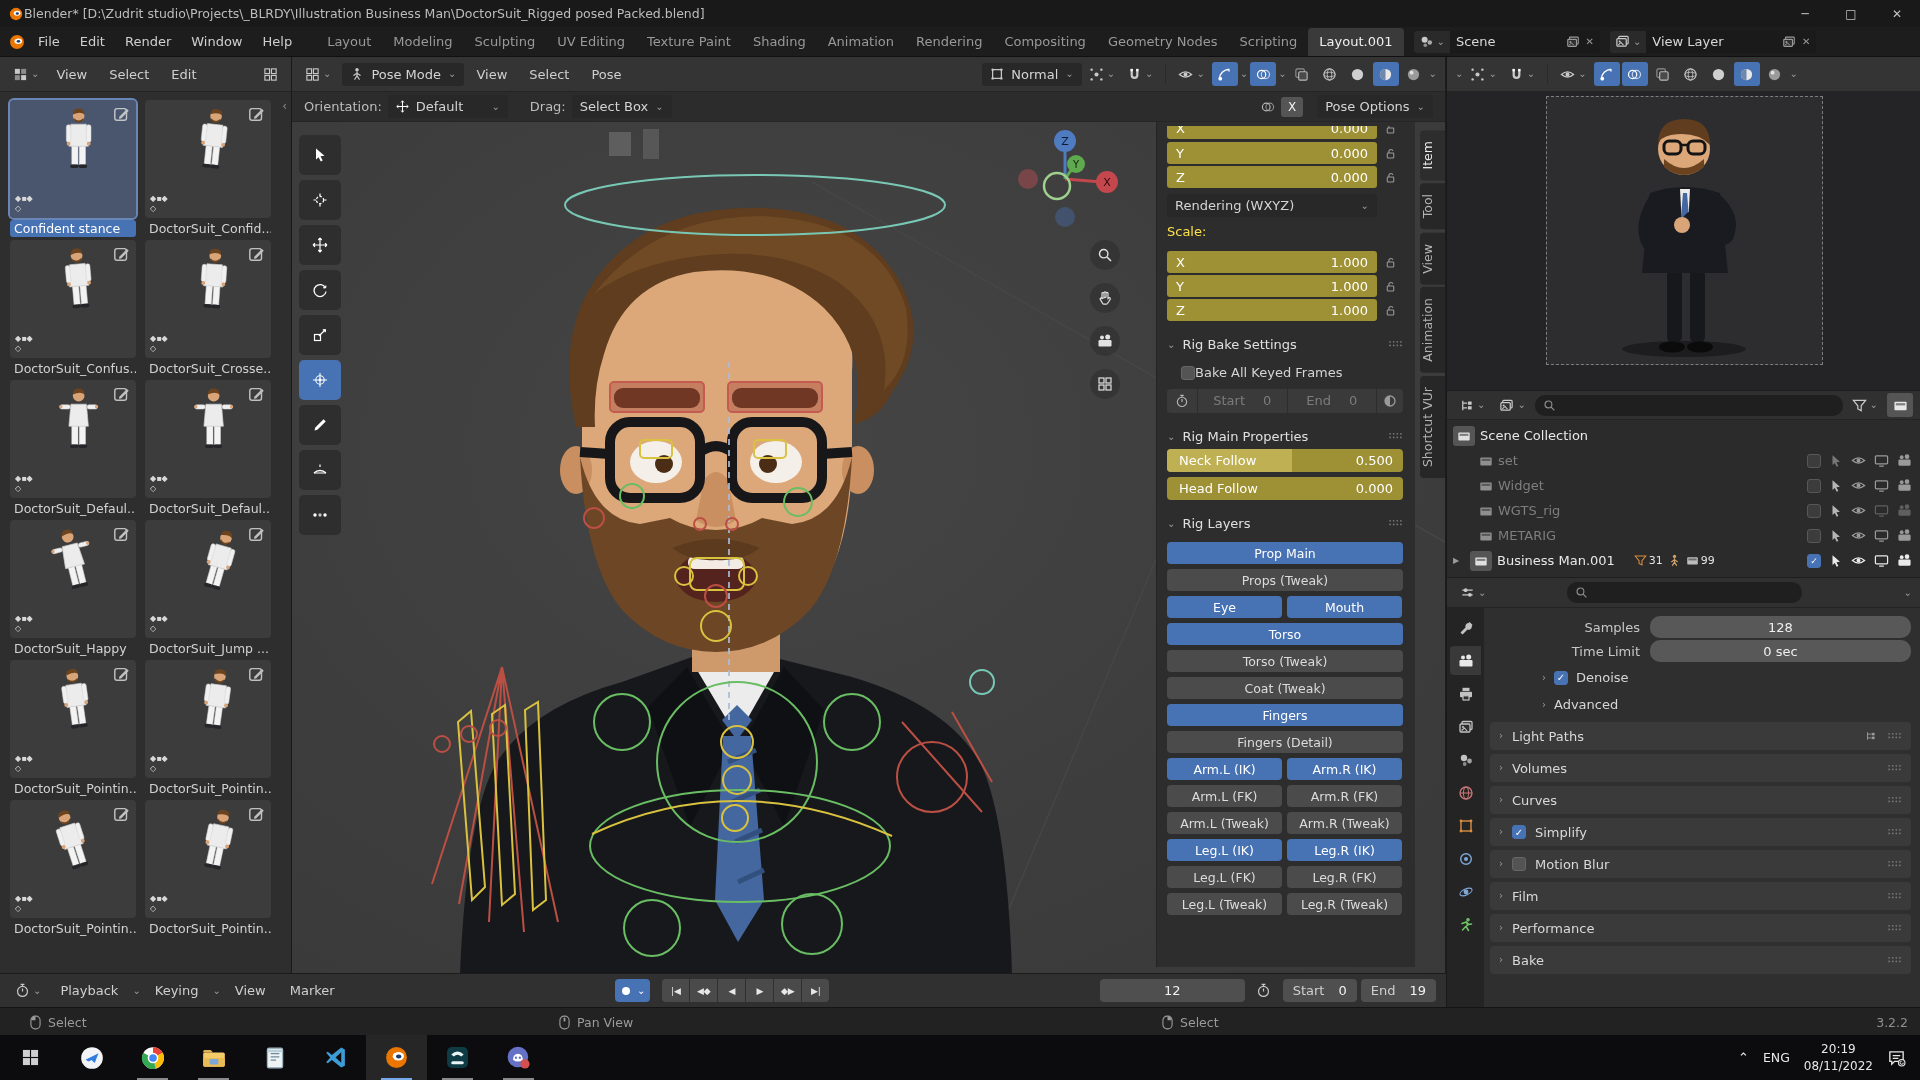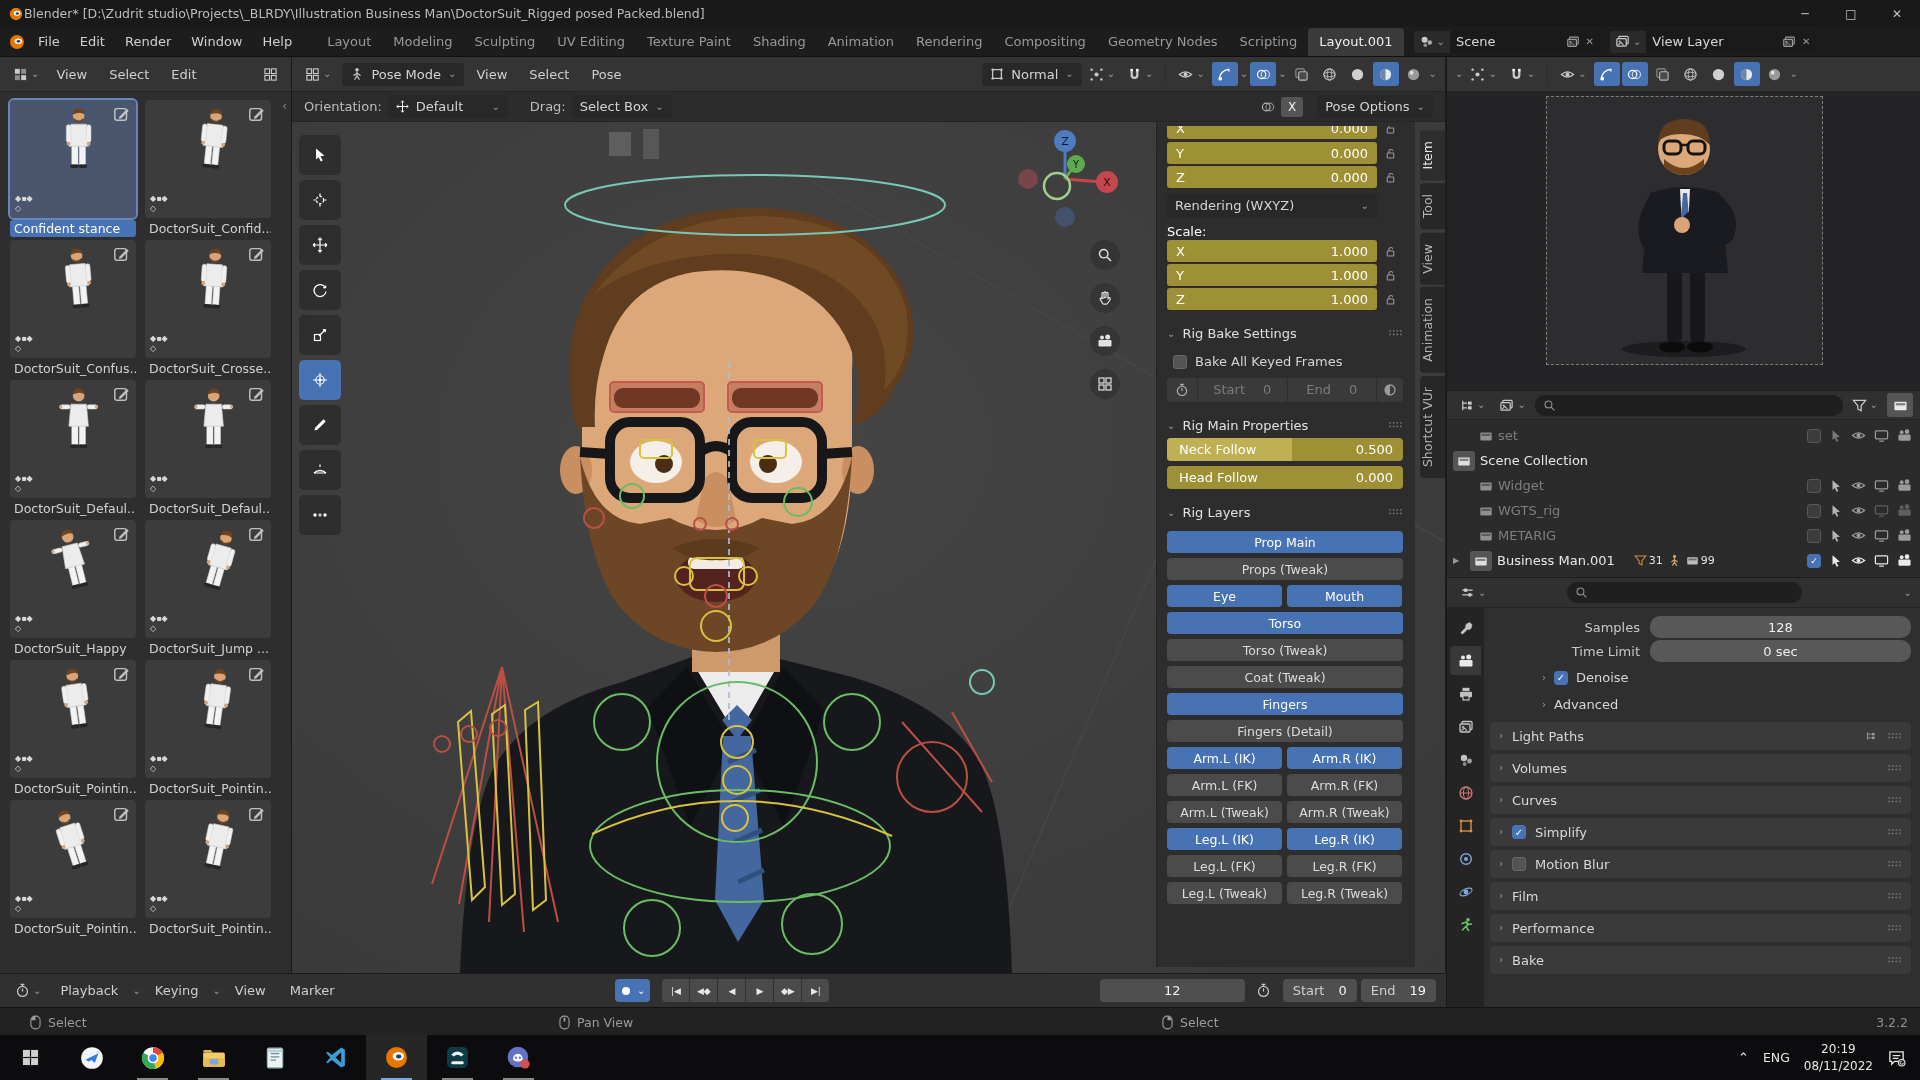--- a/index.html
+++ b/index.html
@@ -55,24 +55,24 @@
 .vicons .nb{width:30px;height:30px;border-radius:50%;display:flex;align-items:center;justify-content:center;background:rgba(40,40,40,.45)}
 .charsvg{position:absolute;left:0;top:0;width:1153px;height:851px}
 
 .npanel{position:absolute;right:30px;top:0;width:259px;height:845px;background:#2d2d2d;padding:4px 12px 0 10px;overflow:hidden;border-left:1px solid #232323}
 .clipwrap{height:14px;overflow:hidden;margin-bottom:2px}
 .trow{display:flex;align-items:center;margin-bottom:2px}
 .tfield{flex:1;height:22px;background:var(--keyed,#9e9034);border-radius:3px;display:flex;align-items:center;padding:0 9px;color:#fff}
 .tfield .ax{width:26px}
 .tfield .vv{flex:1;text-align:right}
 .lockc{width:26px;display:flex;justify-content:center;flex:none}
-.nlabel{color:#ffffff;margin:7px 0 1px}
+.nlabel{color:#fde047;margin:7px 0 12px}
 .phdr{display:flex;align-items:center;gap:7px;height:25px;margin-top:11px;color:#e0e0e0}
 .phdr .grip{margin-left:auto}
-.cbrow{display:flex;align-items:center;gap:8px;height:25px;margin:3px 0 2px 6px}
+.cbrow{display:flex;align-items:center;height:25px;margin:3px 0 2px 14px}
 .cb{width:14px;height:14px;border-radius:3px;background:#545454;border:1px solid #666;flex:none;display:flex;align-items:center;justify-content:center;font-size:10px;color:#fff}
 .cb.on{background:var(--accent,#4772b3);border-color:var(--accent,#4772b3)}
 .serow{display:flex;align-items:center;margin-top:3px;height:25px}
 .segrp{flex:1;display:flex;gap:1px}
 .sebtn{height:24px;background:#3a3a3a;display:flex;align-items:center;justify-content:center;color:#7c7c7c}
 .slider{position:relative;height:23px;border-radius:4px;background:var(--keyed,#9e9034);overflow:hidden;margin-bottom:5px;display:flex;align-items:center}
 .slider .fill{position:absolute;left:0;top:0;bottom:0;background:var(--keyed_bright,#beb053)}
 .slider .sl{position:relative;padding-left:12px;color:#fff;flex:1}
 .slider .sv{position:relative;padding-right:10px;color:#fff}
 .rl{display:flex;flex-wrap:wrap;gap:5px;margin-top:6px}
@@ -1305,48 +1305,48 @@
           </svg>
         <span class="chev">⌄</span>
       </div>
       <div class="iconbtn lt">
         <svg class="ic" width="15" height="15" color="#e8e8e8">
             <use href="#s-collection"></use>
           </svg>
       </div>
     </div>
     <div style="padding:3px 0 0 6px">
+      <div class="orow lit">
+        <div class="iconbtn lt" style="width:22px;height:20px">
+            <svg class="ic" width="14" height="14" color="#e0e0e0">
+              <use href="#s-collection"></use>
+            </svg>
+          </div>
+        <span class="nm">Scene Collection</span>
+      </div>
       <div class="orow dim" style="padding-left:26px">
         <svg class="ic" width="14" height="14" color="#8f8f8f">
             <use href="#s-collection"></use>
           </svg>
         <span class="nm">set</span>
         <div class="ricons">
           <div class="ocheck"></div>
           <svg class="ic" width="14" height="14" color="#787878">
               <use href="#s-arrow"></use>
             </svg>
           <svg class="ic" width="15" height="15" color="#9a9a9a">
               <use href="#s-eye"></use>
             </svg>
           <svg class="ic" width="15" height="15" color="#9a9a9a">
               <use href="#s-monitor"></use>
             </svg>
           <svg class="ic" width="15" height="15" color="#9a9a9a">
               <use href="#s-camera"></use>
             </svg>
         </div>
-      </div>
-      <div class="orow lit">
-        <div class="iconbtn lt" style="width:22px;height:20px">
-            <svg class="ic" width="14" height="14" color="#e0e0e0">
-              <use href="#s-collection"></use>
-            </svg>
-          </div>
-        <span class="nm">Scene Collection</span>
       </div>
       <div class="orow dim" style="padding-left:26px">
         <svg class="ic" width="14" height="14" color="#8f8f8f">
             <use href="#s-collection"></use>
           </svg>
         <span class="nm">Widget</span>
         <div class="ricons">
           <div class="ocheck"></div>
           <svg class="ic" width="14" height="14" color="#b5b5b5">
               <use href="#s-arrow"></use>

